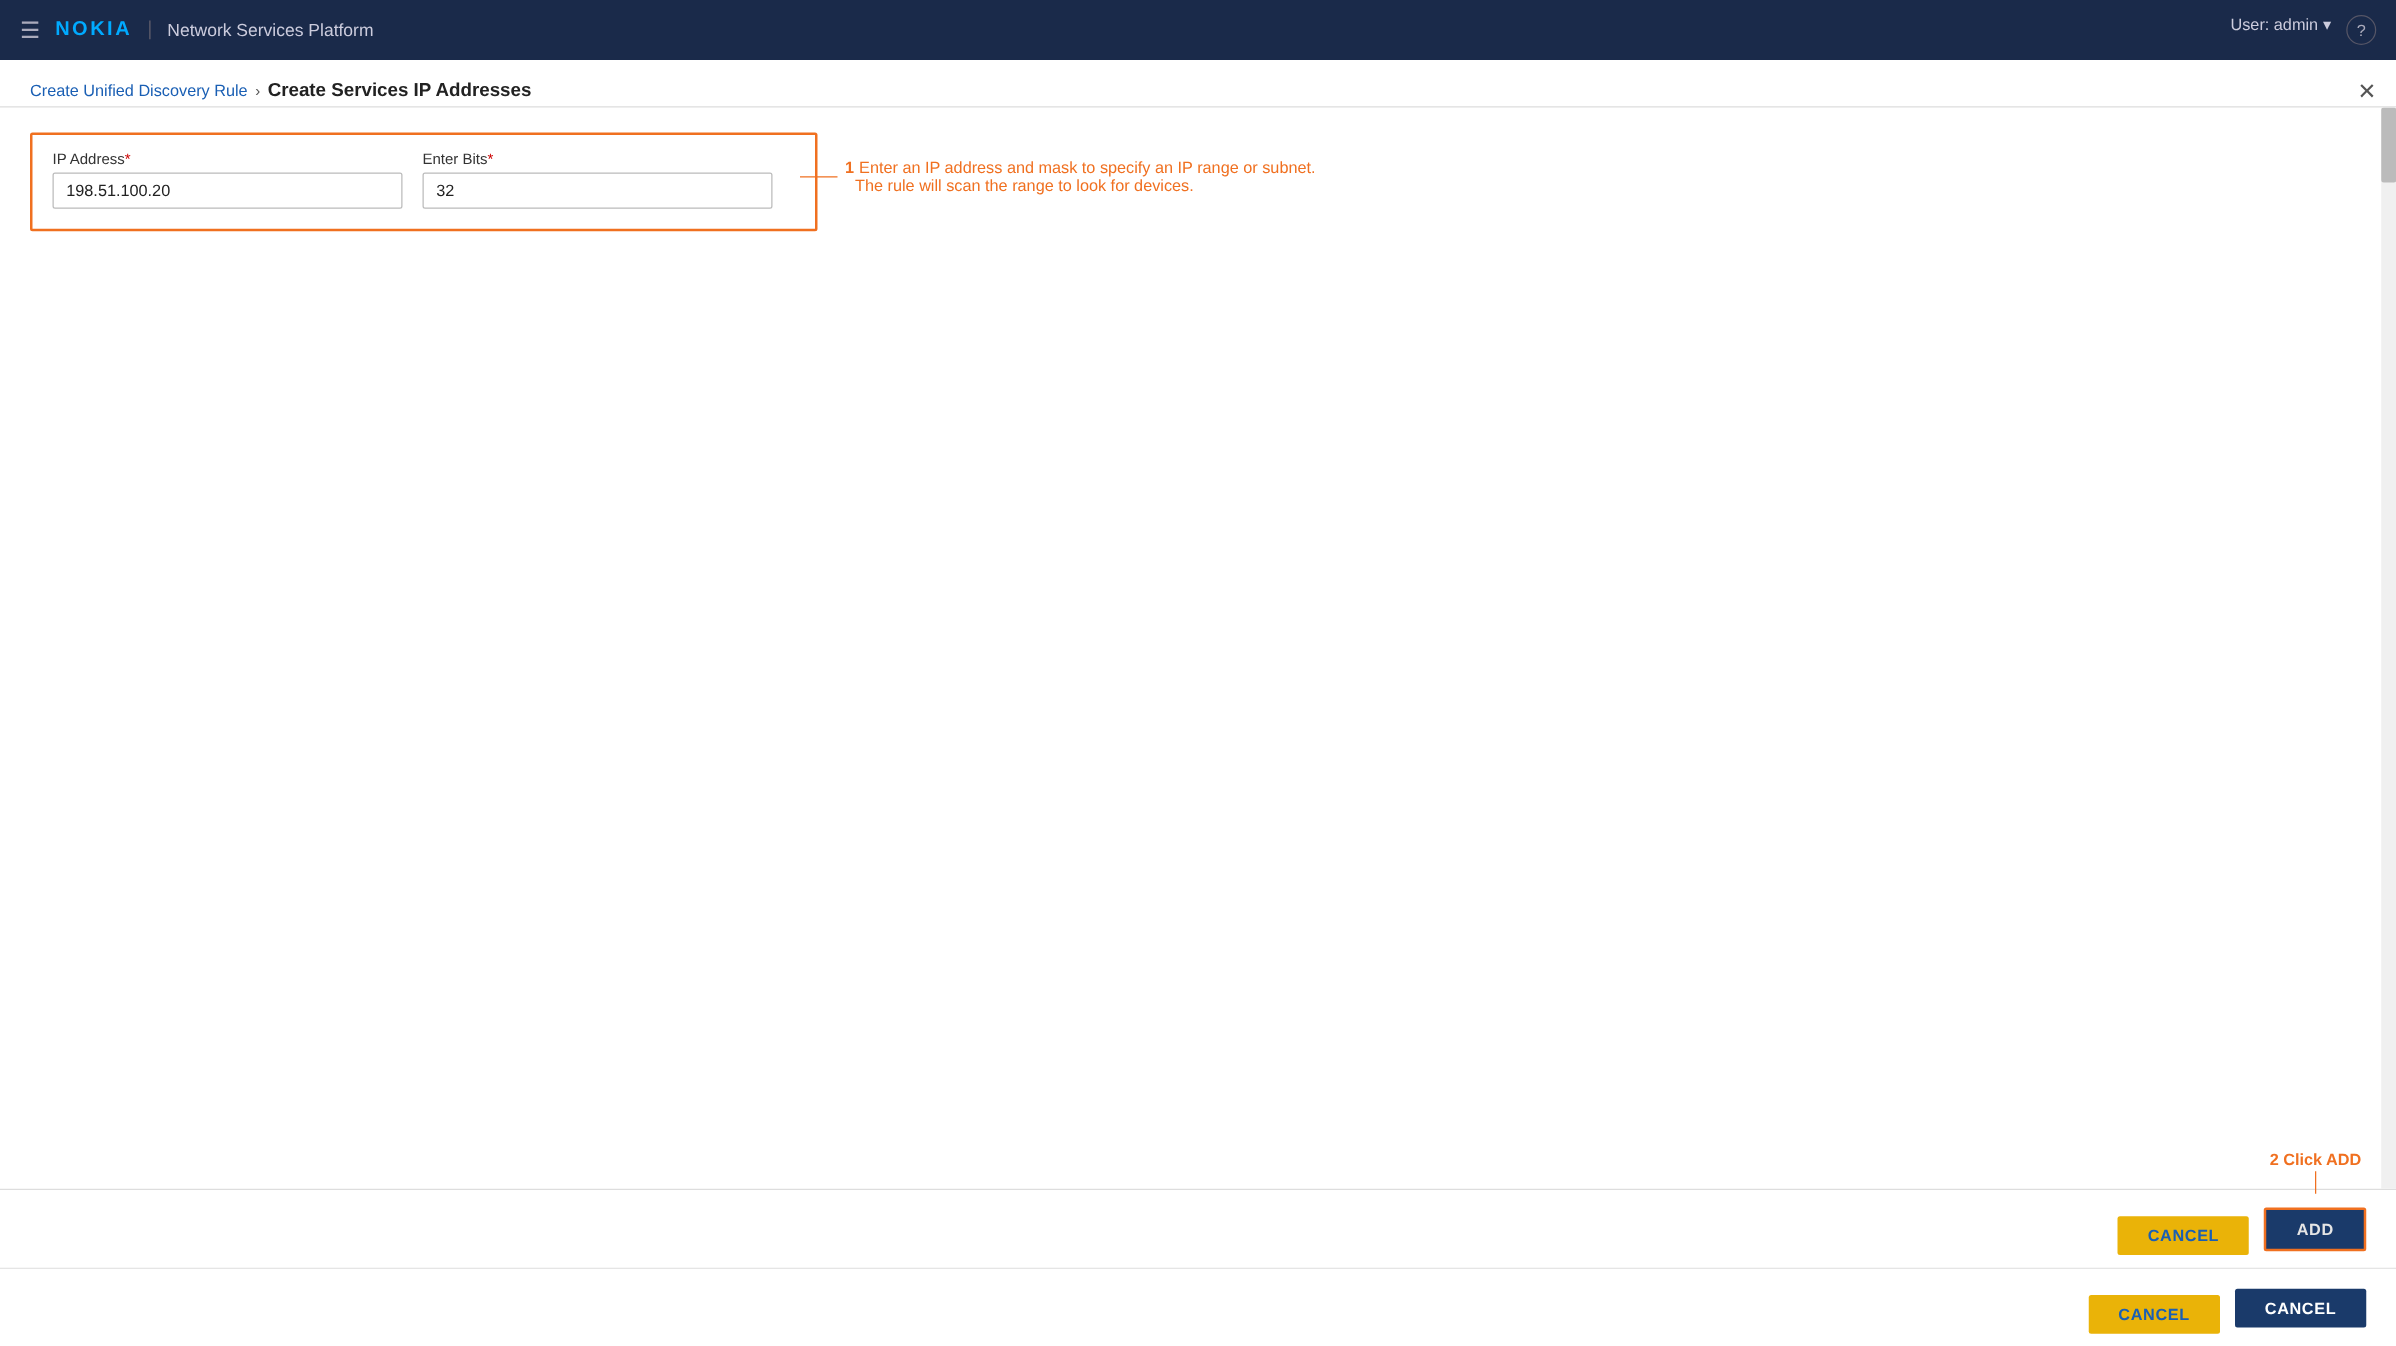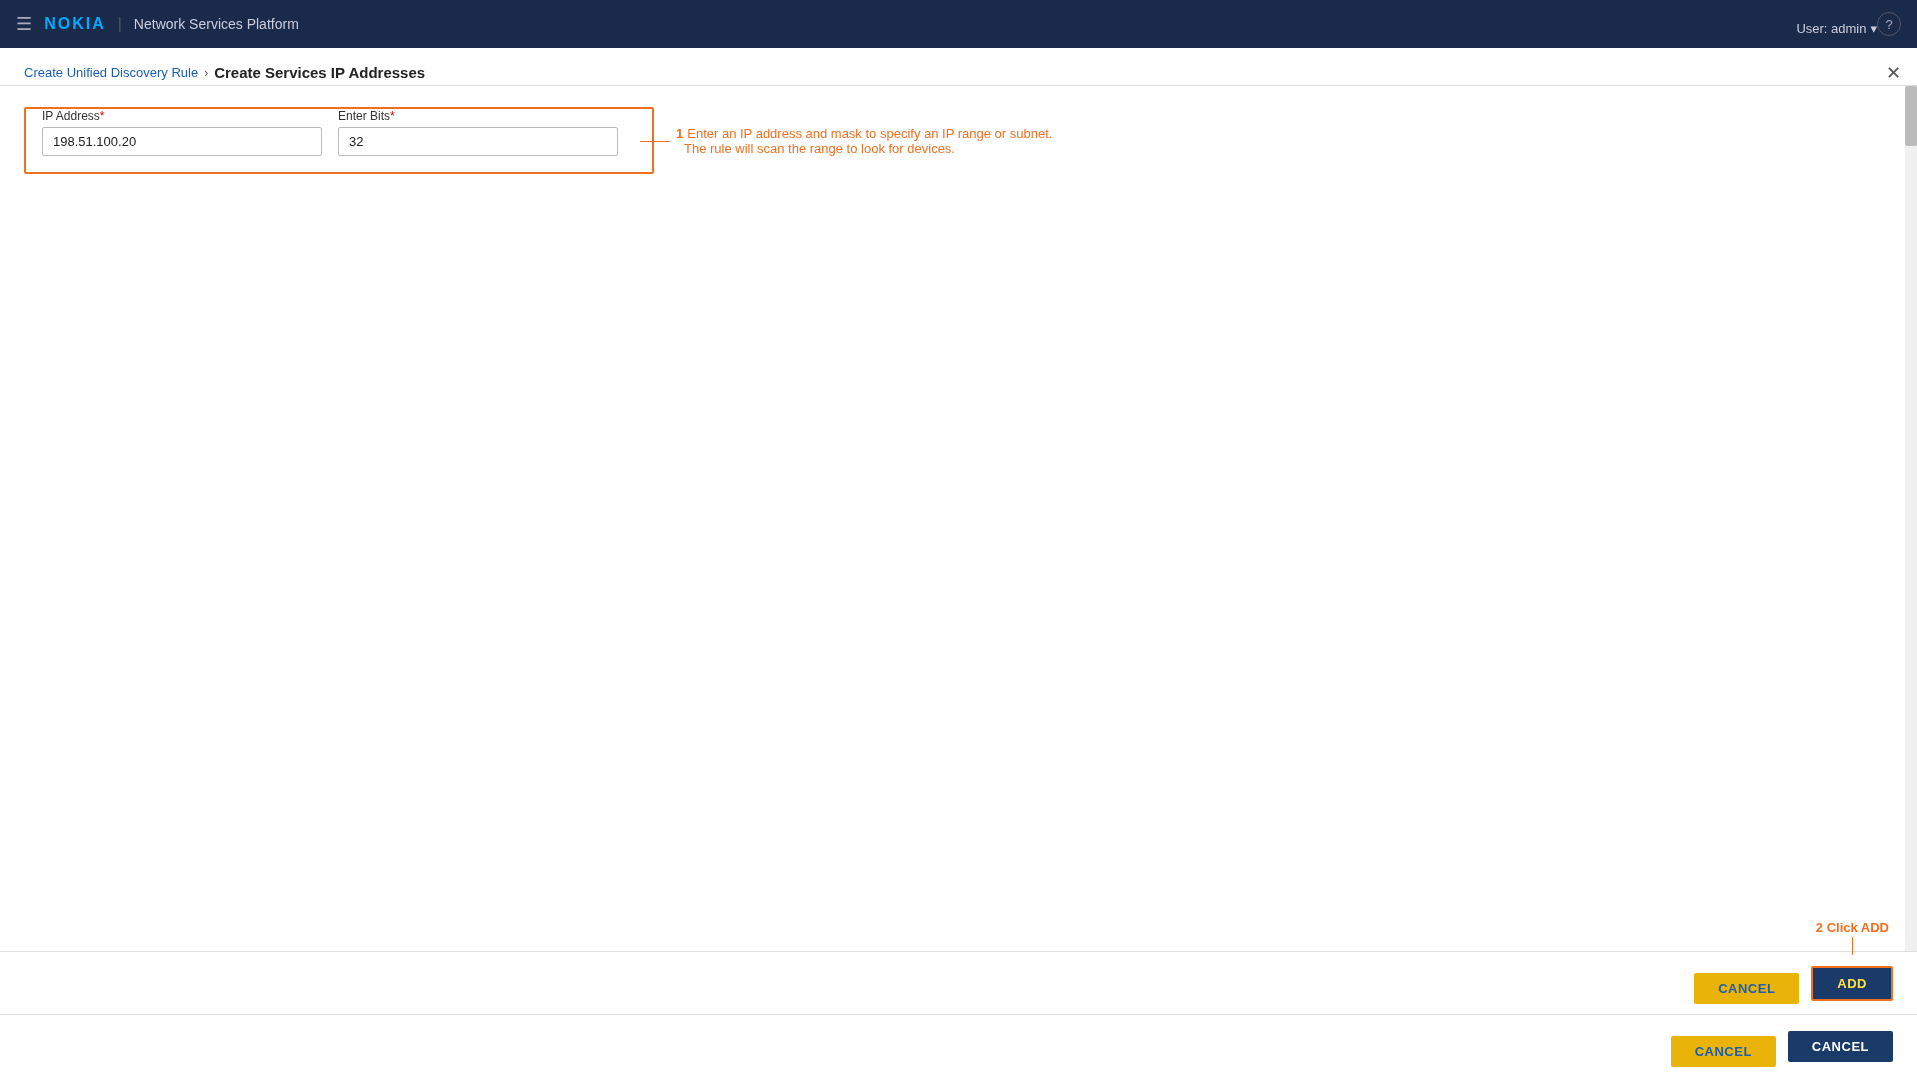--- a/index.html
+++ b/index.html
@@ -29,21 +29,22 @@
       color: #556;
       margin: 0 12px;
     }
     .navbar .platform-name {
       color: #ccd;
       font-size: 14px;
     }
     .navbar .right {
       margin-left: auto;
       display: flex;
-      align-items: flex-end;
+      align-items: flex-start;
+      gap: 12px;
       color: #ccd;
       font-size: 13px;
     }
     .navbar .user-dropdown {
       display: flex;
       align-items: center;
       gap: 4px;
       cursor: pointer;
     }
     .navbar .help-icon {
@@ -119,21 +120,21 @@
     
     .content {
       padding: 20px 24px;
       position: relative;
     }
 
     
     .ip-form-container {
       border: 2px solid #f07020;
       border-radius: 2px;
-      padding: 0 16px 16px 16px;
+      padding: 12px 16px 16px 16px;
       display: inline-flex;
       gap: 16px;
       align-items: center;
       width: 630px;
     }
 
     .field-group {
       display: flex;
       flex-direction: column;
       gap: 4px;
@@ -245,21 +246,21 @@
       border-radius: 2px;
     }
     .btn-cancel {
       background: #eab308;
       color: #1a5fb4;
       border: none;
       margin-top: 11px;
     }
     .btn-add {
       background: #1a3a6a;
-      color: #fde047;
+      color: #e5e5e5;
       border: 2px solid #f07020;
     }
     .btn-create {
       background: #1a3a6a;
       color: white;
     }
 
     
     .nokia-logo {
       color: #00aaff;

